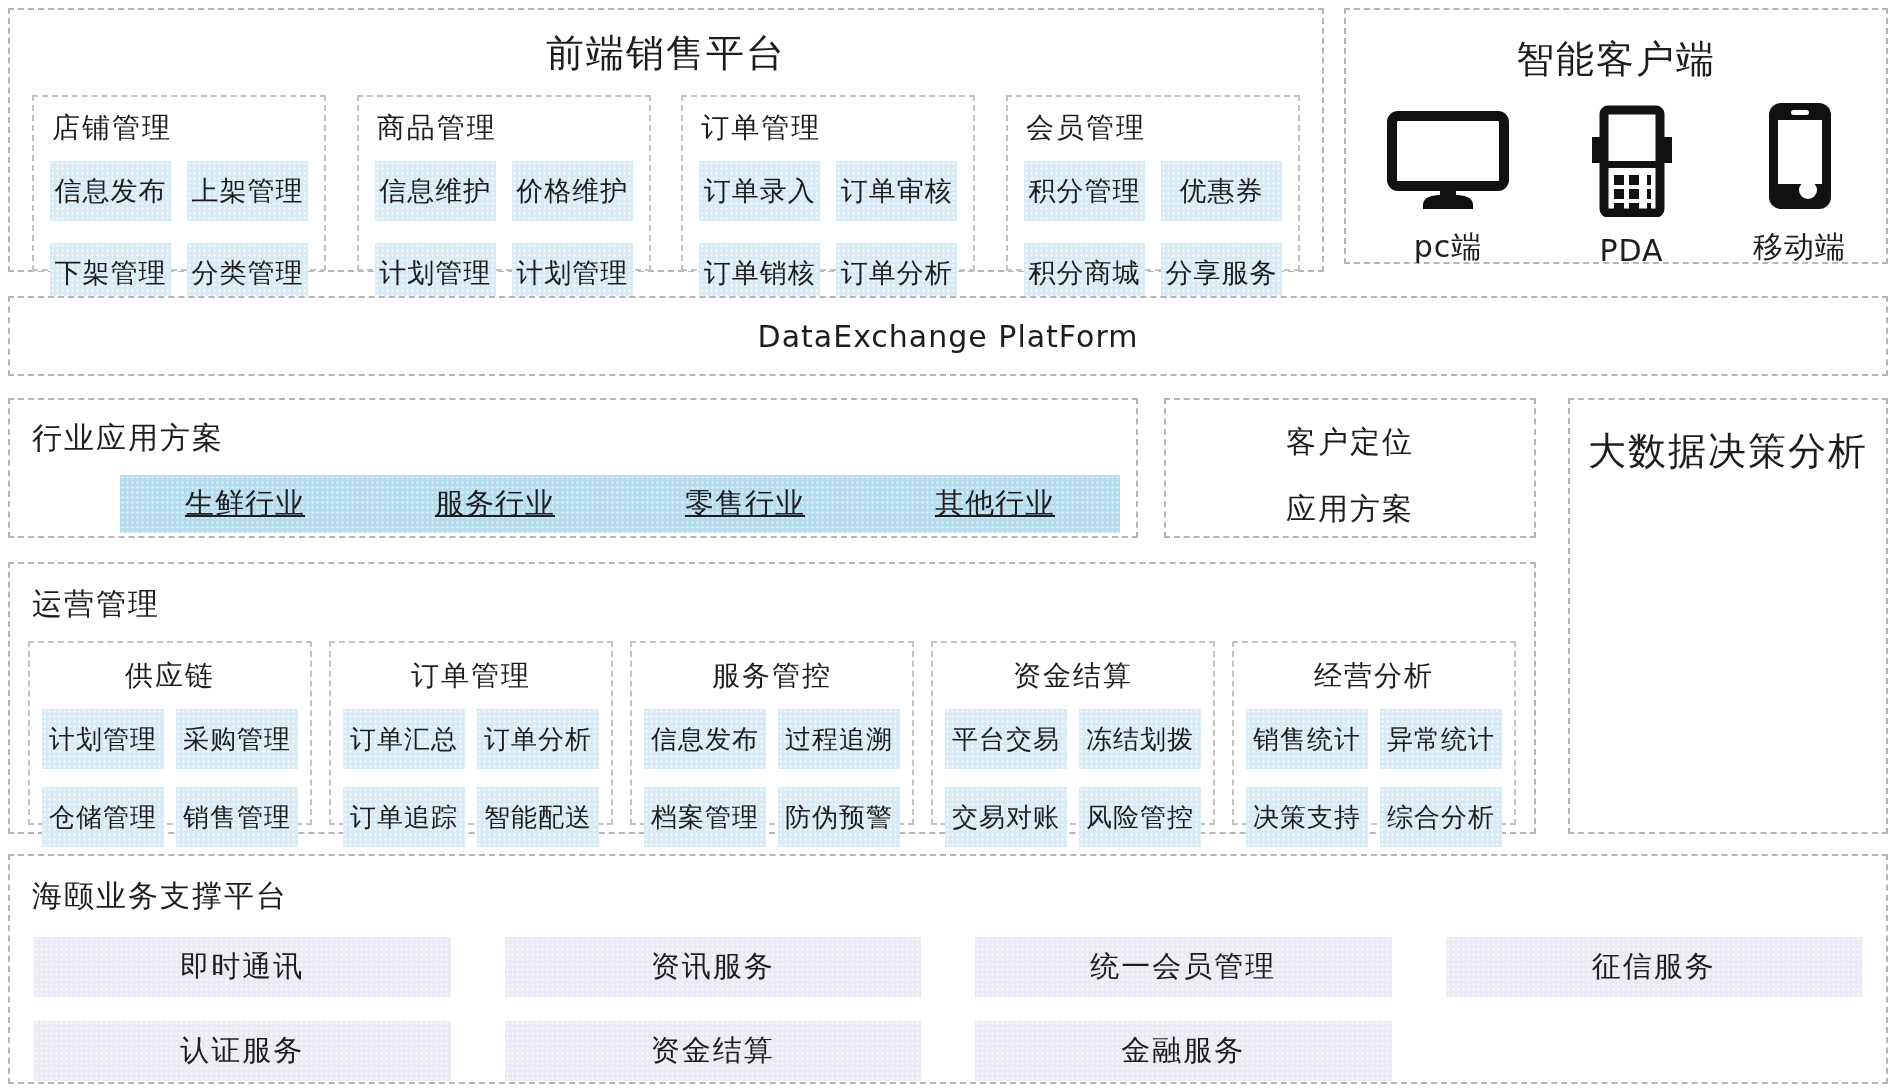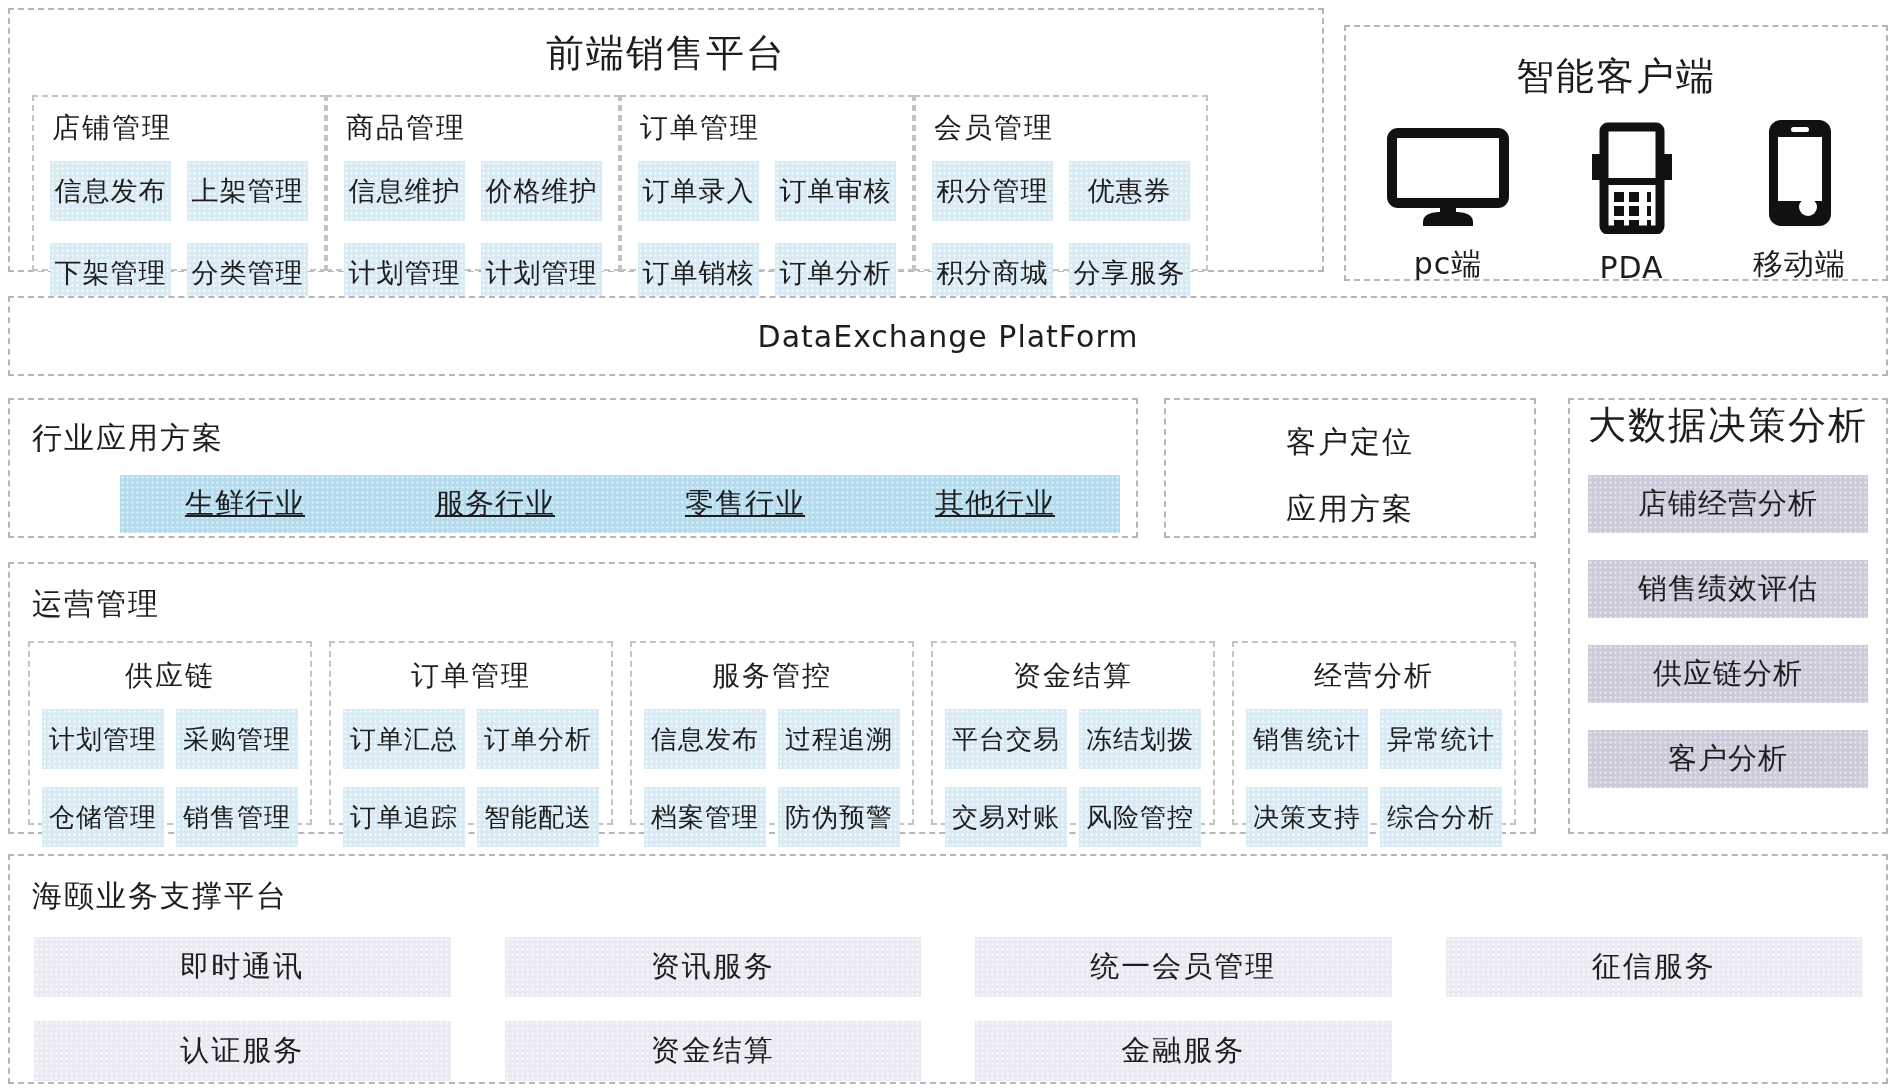--- a/index.html
+++ b/index.html
@@ -38,27 +38,27 @@
     background-color:#ece9f2;
     background-image:radial-gradient(circle, rgba(255,255,255,.6) 1px, transparent 1.2px);
     background-size:5px 5px;
     display:flex;align-items:center;justify-content:center;
     font-size:29px;letter-spacing:2px;
   }
 
   
   .front{left:8px;top:8px;width:1316px;height:264px;}
   .front .ttl{margin-top:18px;}
-  .front-groups{display:flex;margin:16px 22px 0 22px;}
+  .front-groups{display:flex;justify-content:space-between;margin:16px 22px 0 22px;}
   .fgroup{width:294px;height:176px;padding:10px 16px;}
   .fgroup .gttl{font-size:28px;letter-spacing:2px;margin:2px 0 14px 2px;}
   .fgroup .grid{display:grid;grid-template-columns:repeat(2,1fr);column-gap:16px;row-gap:22px;}
 
   
-  .client{left:1344px;top:25px;width:544px;height:256px;}
+  .client{left:1344px;top:8px;width:544px;height:256px;}
   .client .ttl{margin-top:24px;}
   .devices{display:flex;justify-content:space-between;align-items:flex-end;margin:14px 40px 0 40px;}
   .device{display:flex;flex-direction:column;align-items:center;}
   .device .iconwrap{height:112px;display:flex;align-items:flex-end;justify-content:center;}
   .device .dlabel{font-size:30px;letter-spacing:1px;margin-top:16px;}
 
   
   .dex{left:8px;top:296px;width:1880px;height:80px;display:flex;align-items:center;justify-content:center;
        font-size:30px;letter-spacing:1px;}
 
@@ -66,21 +66,21 @@
   .industry{left:8px;top:398px;width:1130px;height:140px;padding:14px 16px;}
   .industry .gttl{font-size:30px;letter-spacing:2px;margin:4px 0 16px 6px;}
   .industry .row{display:flex;justify-content:flex-end;text-decoration:underline;}
   .industry .btn-blue{width:250px;height:58px;}
 
   .custpos{left:1164px;top:398px;width:372px;height:140px;text-align:center;}
   .custpos .l1{font-size:30px;letter-spacing:2px;margin-top:22px;}
   .custpos .l2{font-size:30px;letter-spacing:2px;margin-top:26px;}
 
   .bigdata{left:1568px;top:398px;width:320px;height:436px;}
-  .bigdata .ttl{}
+  .bigdata .ttl{margin-top:26px;}
   .bigdata .stack{display:flex;flex-direction:column;align-items:center;gap:27px;margin-top:24px;}
   .bigdata .btn-lav{width:280px;height:58px;}
 
   
   .ops{left:8px;top:562px;width:1528px;height:272px;padding:14px 18px;}
   .ops .gttl{font-size:30px;letter-spacing:2px;margin:6px 0 16px 4px;}
   .ops-groups{display:flex;justify-content:space-between;}
   .ogroup{width:284px;height:184px;padding:8px 12px;}
   .ogroup .gttl2{font-size:28px;letter-spacing:2px;text-align:center;margin:6px 0 14px 0;}
   .ogroup .grid{display:grid;grid-template-columns:repeat(2,1fr);column-gap:12px;row-gap:18px;}
@@ -211,26 +211,20 @@
     </div>
   </div>
 
   <div class="box custpos">
     <div class="l1">客户定位</div>
     <div class="l2">应用方案</div>
   </div>
 
   <div class="box bigdata">
     <div class="title-center ttl">大数据决策分析</div>
-    <div class="stack">
-      <div class="btn-lav">店铺经营分析</div>
-      <div class="btn-lav">销售绩效评估</div>
-      <div class="btn-lav">供应链分析</div>
-      <div class="btn-lav">客户分析</div>
-    </div>
   </div>
 
   <div class="box ops">
     <div class="gttl">运营管理</div>
     <div class="ops-groups">
 
       <div class="subbox ogroup">
         <div class="gttl2">供应链</div>
         <div class="grid">
           <div class="chip">计划管理</div>

